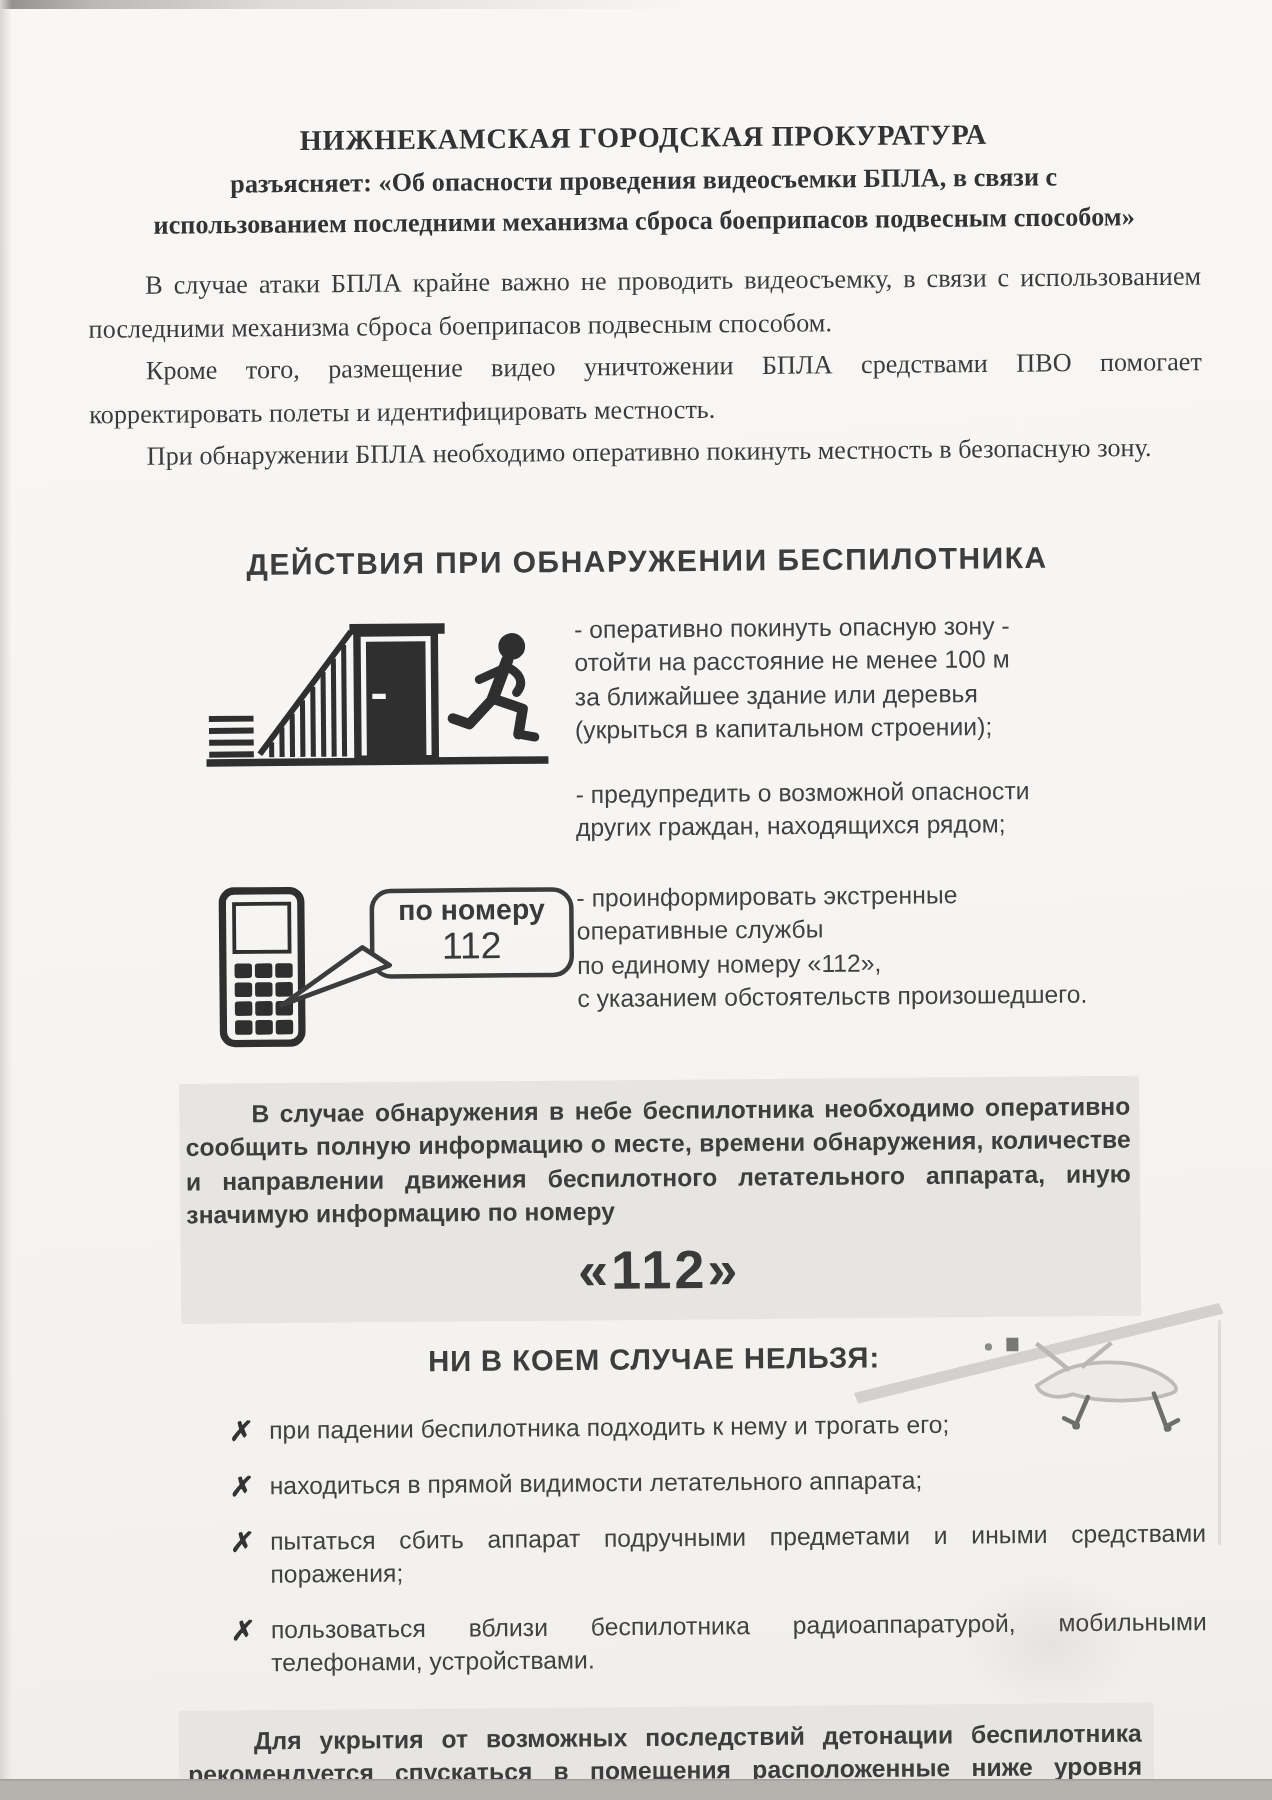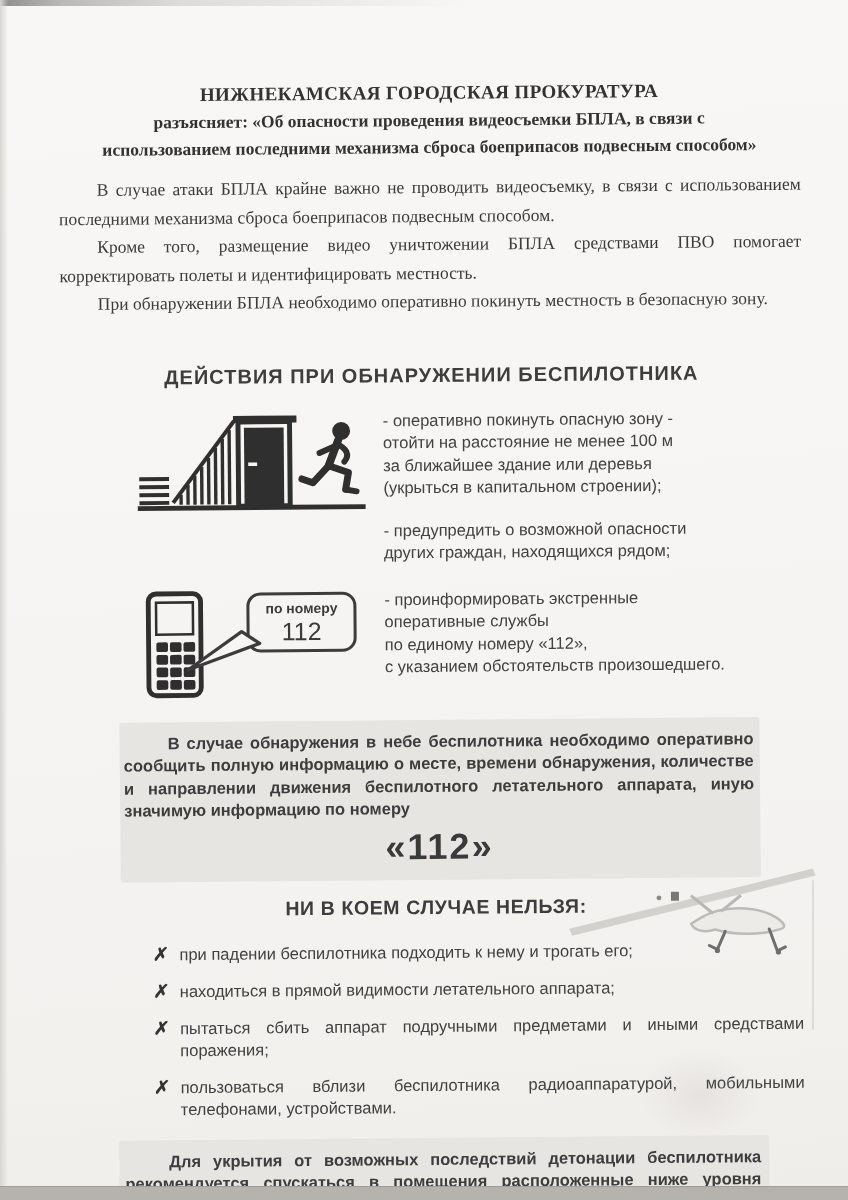--- a/index.html
+++ b/index.html
@@ -40,21 +40,21 @@
   .action-icon-col{width:322px;flex:0 0 322px;box-sizing:border-box;padding-left:76px;}
   .action-text-col{flex:1;font-size:16.5px;line-height:22.5px;color:#414141;}
   .pre{white-space:pre-line;}
   .action-item + .action-item{margin-top:20px;}
 
   .phone-row{margin-top:24px;}
   .phone-group{display:flex;align-items:flex-start;padding-left:82px;}
   .bubble{position:relative;margin-left:40px;margin-top:3px;
     border:3.5px solid #3c3c3c;border-radius:14px;padding:3px 16px 5px;
     text-align:center;color:#3a3a3a;background:transparent;}
-  .bubble-l1{font-size:14px;font-weight:bold;line-height:20px;}
+  .bubble-l1{font-size:19px;font-weight:bold;line-height:20px;}
   .bubble-l2{font-size:25px;font-weight:normal;line-height:26px;}
   .bubble-tail{position:absolute;left:-64px;bottom:-22px;}
 
   .gray-block{margin:22px 46px 0 56px;background:#e6e5e2;border-radius:2px;
     padding:10px 6px 12px 4px;}
   .gray-block .block-text{font-size:16.5px;font-weight:bold;line-height:22.5px;
     text-align:justify;text-indent:44px;color:#3d3d3d;}
   .block-number{margin-top:6px;text-align:center;font-size:36px;font-weight:bold;
     letter-spacing:2px;color:#3a3a3a;}
 

